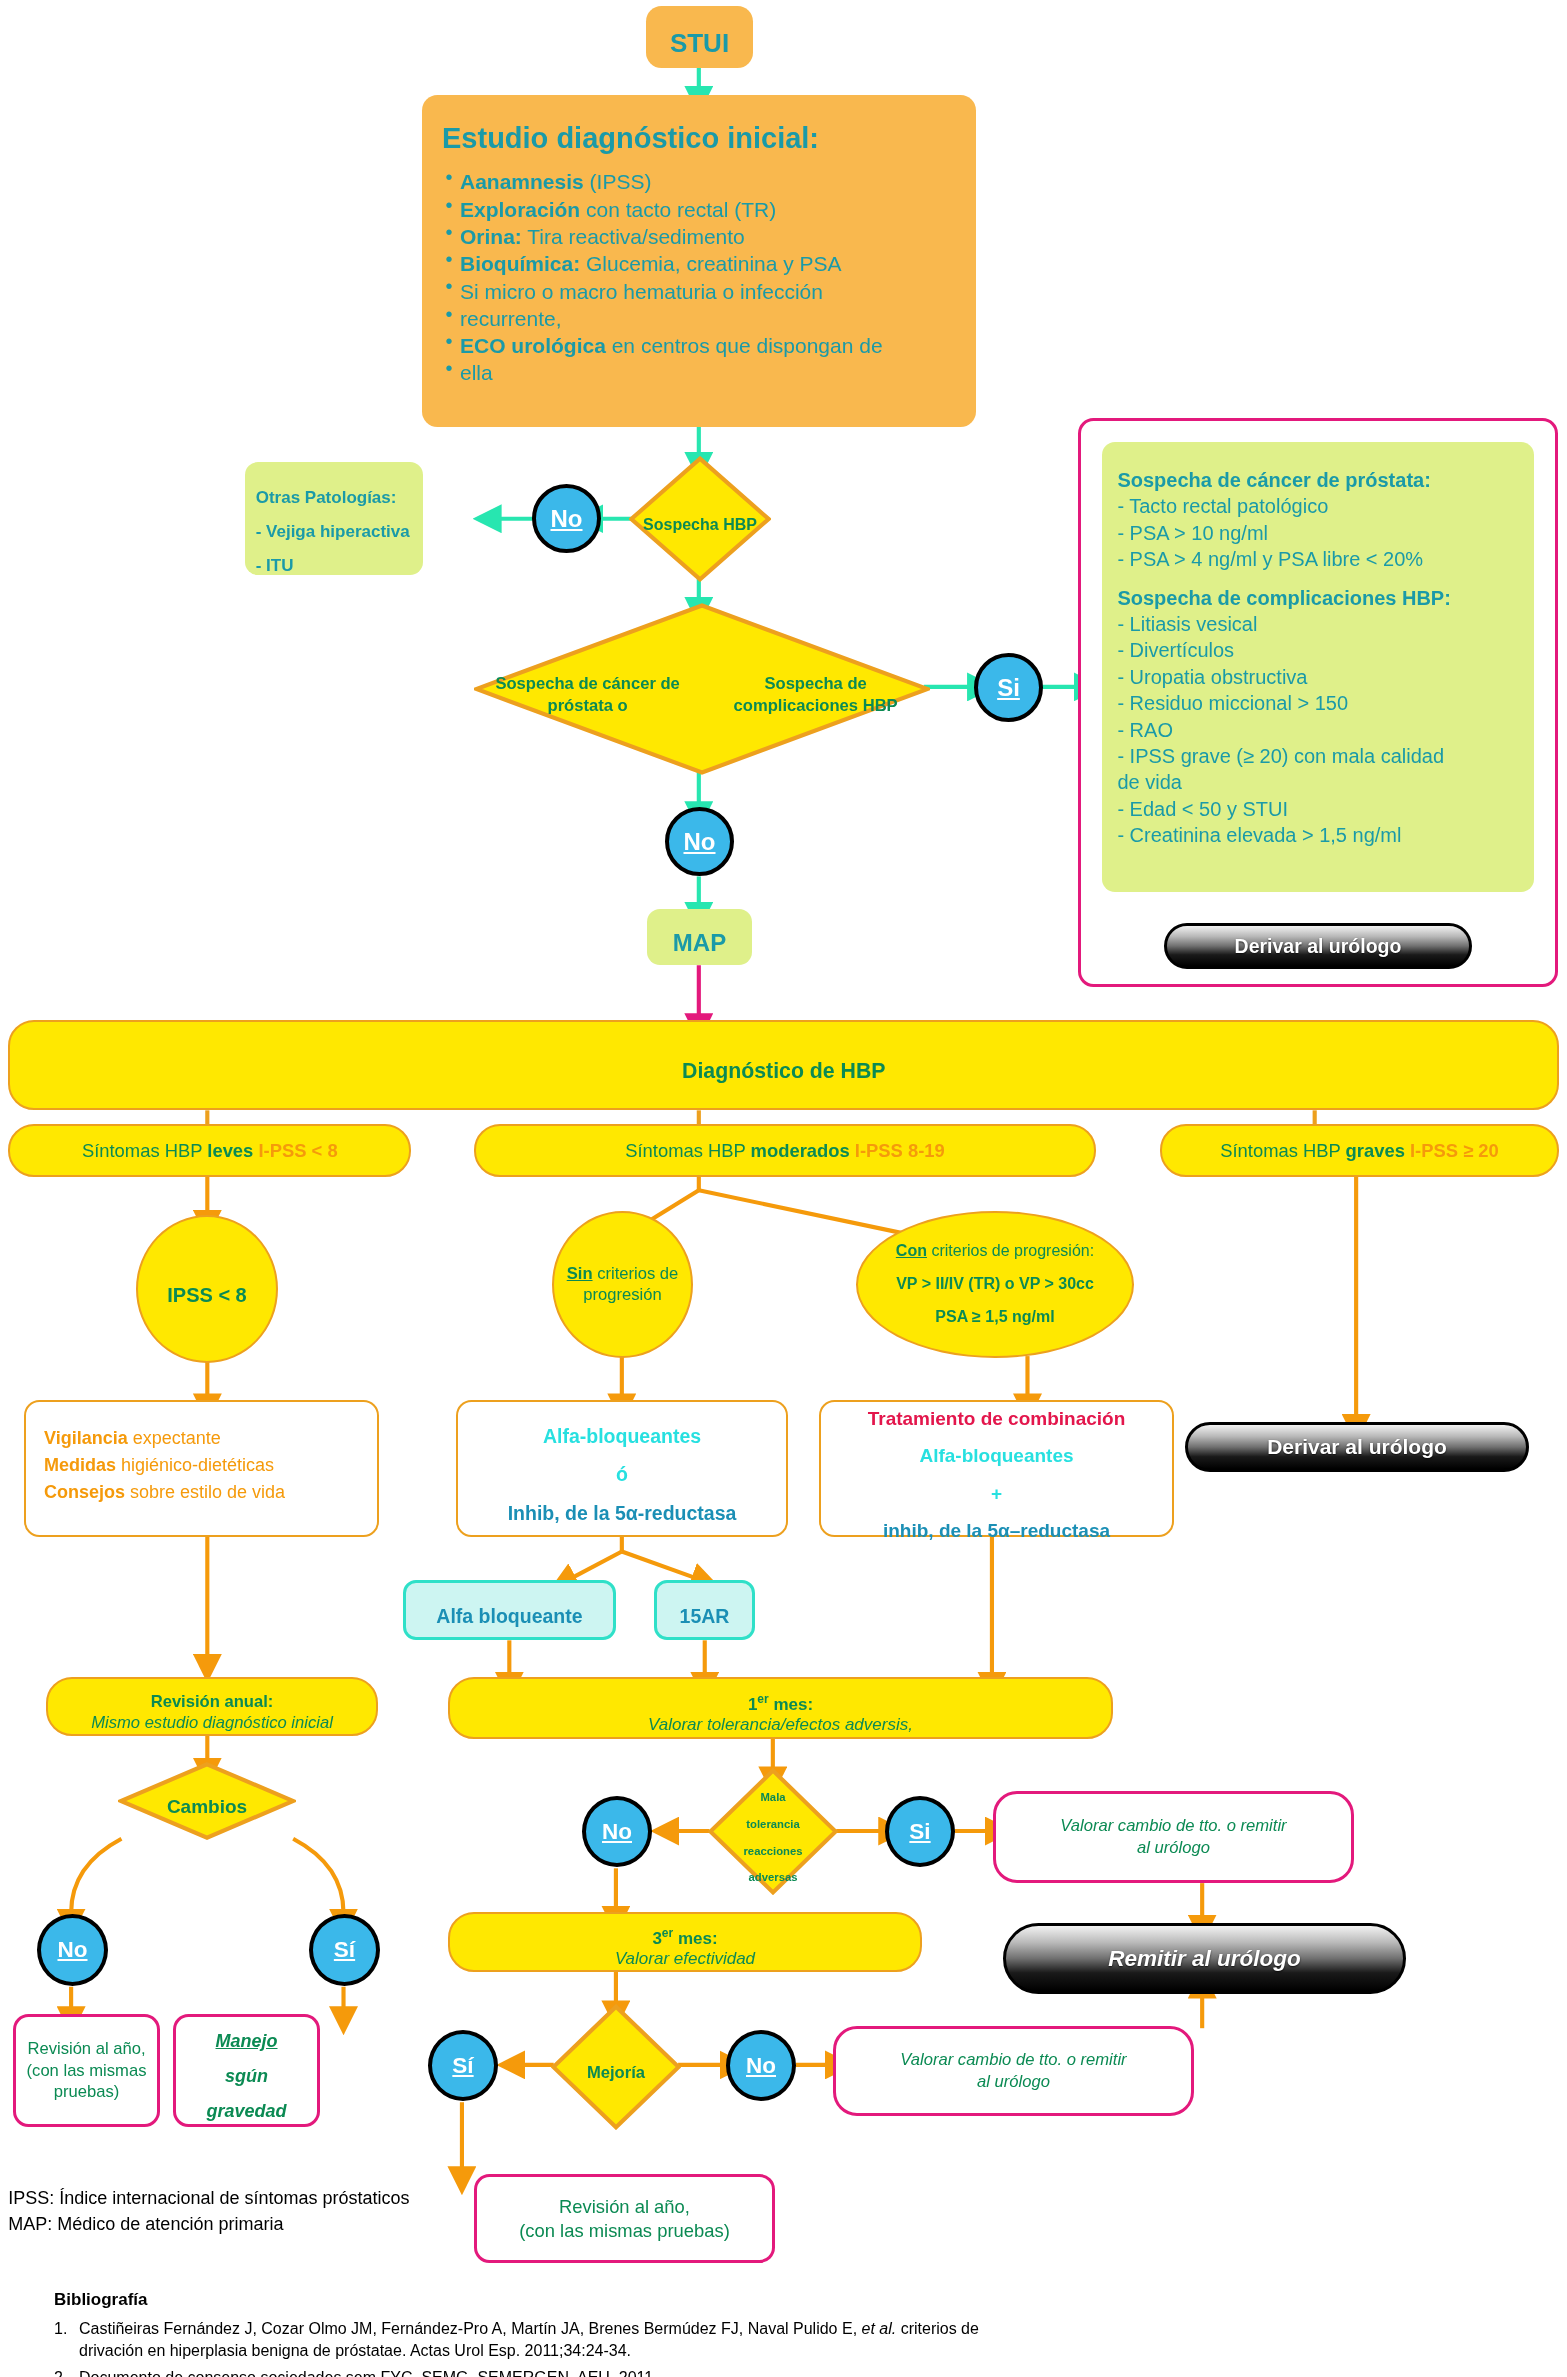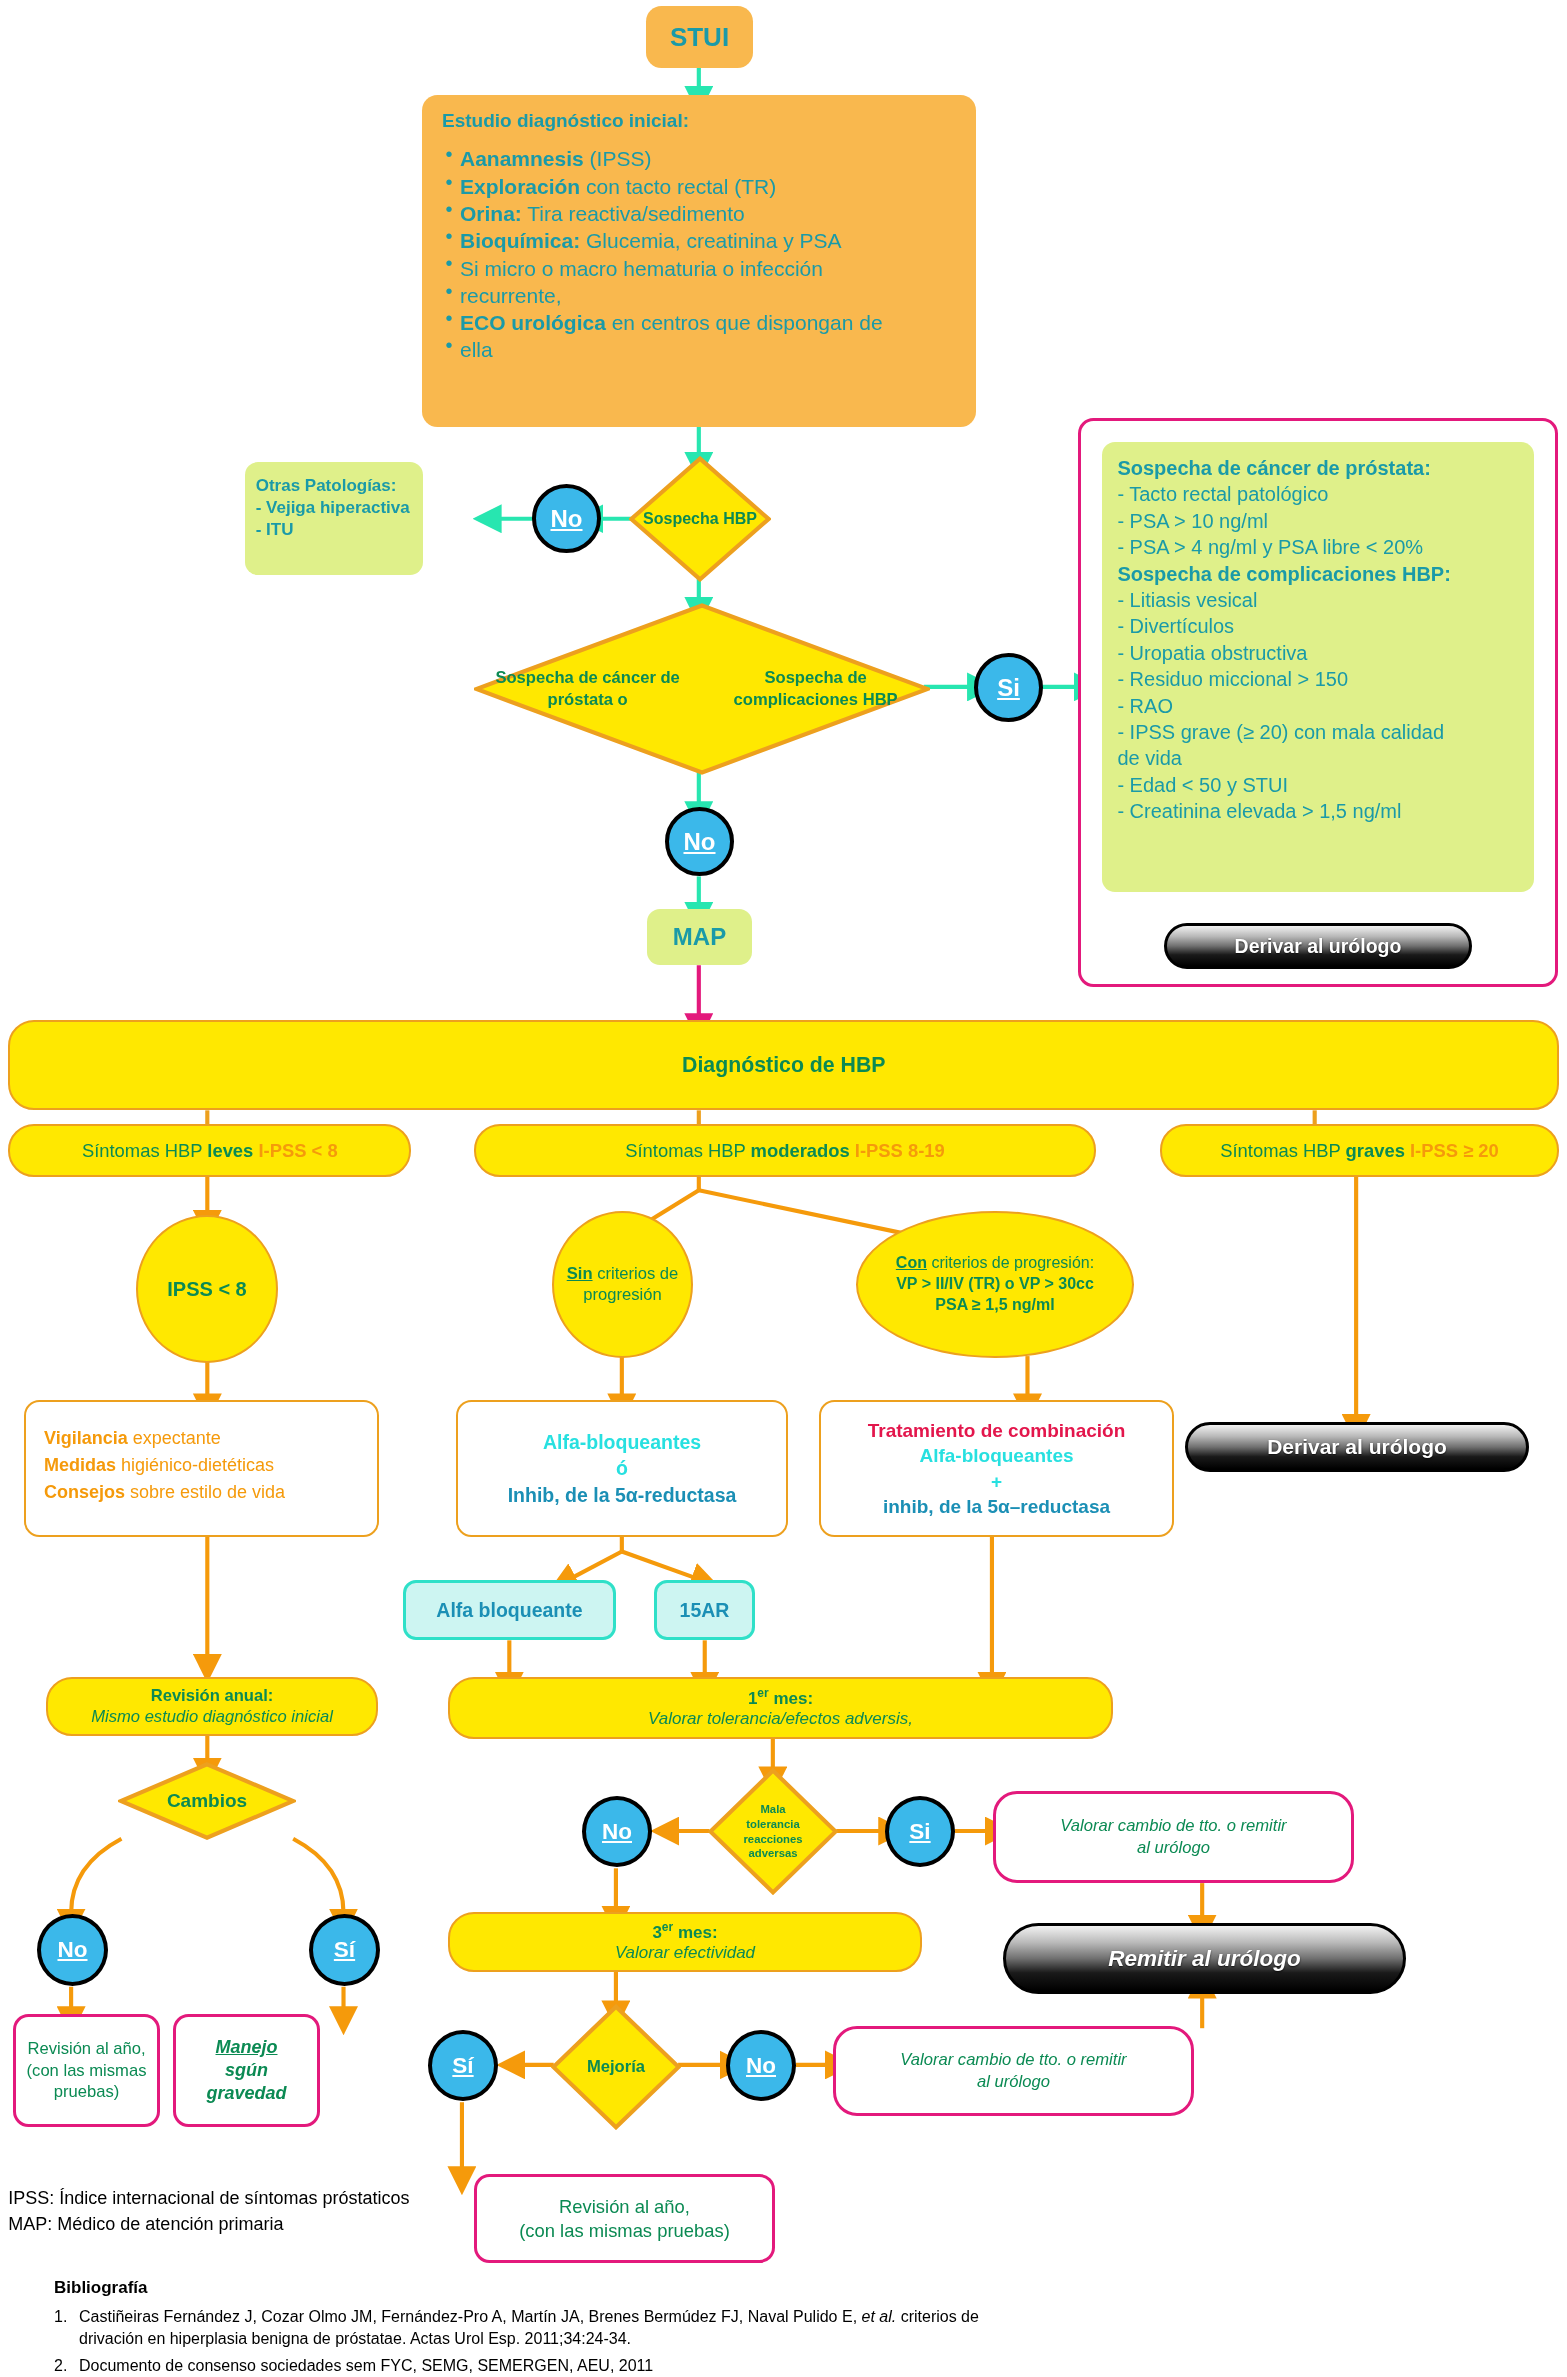--- a/index.html
+++ b/index.html
@@ -25,21 +25,21 @@
   }
 
   
   .teal{color:#1a9aa8;}
   .green{color:#0b8a53;}
   .orange{color:#f59a0b;}
   .red{color:#e3164c;}
   .cyan{color:#27e0e0;}
   .bluetxt{color:#1b8fb5;}
   .black{color:#000;}
-  .b{font-weight:bold;}
+  .b{font-weight:bold;margin-top:12px;}
   .i{font-style:italic;}
   .u{text-decoration:underline;}
 
   
   #lines{position:absolute;left:0;top:0;width:1567px;height:2377px;pointer-events:none;}
 
   .diamond-wrap{position:absolute;}
   .diamond-wrap svg{position:absolute;left:0;top:0;}
   .diamond-label{position:absolute;left:0;top:0;width:100%;height:100%;
     display:flex;align-items:center;justify-content:center;text-align:center;}
@@ -154,21 +154,21 @@
       <line x1="780" y1="3550" x2="780" y2="3665" stroke="#f59a0b" marker-end="url(#mo)"></line>
 
     </g>
   </svg>
 
   <div class="abs orangebox ctr" style="left:646px;top:6px;width:107px;height:62px;">
     <span class="teal b" style="font-size:26px;">STUI</span>
   </div>
 
   <div class="abs orangebox" style="left:422px;top:95px;width:554px;height:332px;padding:15.4px 20px;">
-    <div class="teal b" style="font-size:19px;margin-bottom:13px;">Estudio diagnóstico inicial:</div>
+    <div class="teal b" style="font-size:29px;margin-bottom:13px;">Estudio diagnóstico inicial:</div>
     <ul class="bullets" style="font-size:21px;line-height:1.30;">
       <li>
         <span class="teal b">Aanamnesis</span><span class="teal"> (IPSS)</span>
       </li>
       <li>
         <span class="teal b">Exploración</span><span class="teal"> con tacto rectal (TR)</span>
       </li>
       <li>
         <span class="teal b">Orina:</span><span class="teal"> Tira reactiva/sedimento</span>
       </li>

